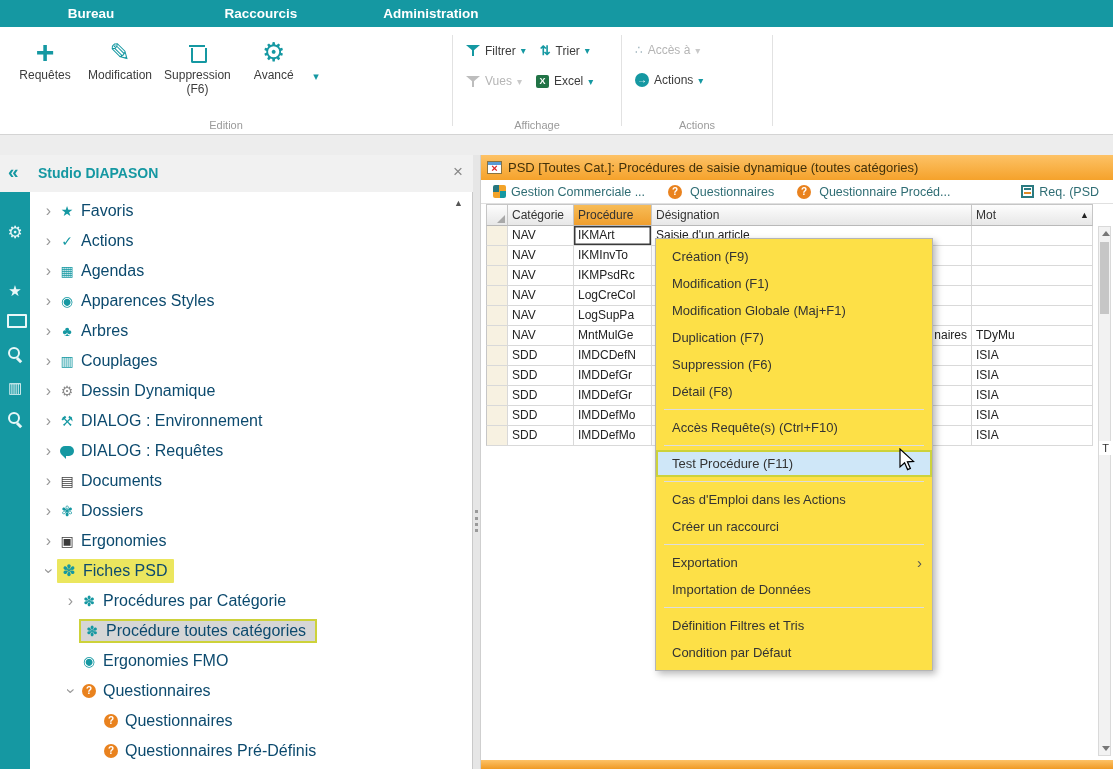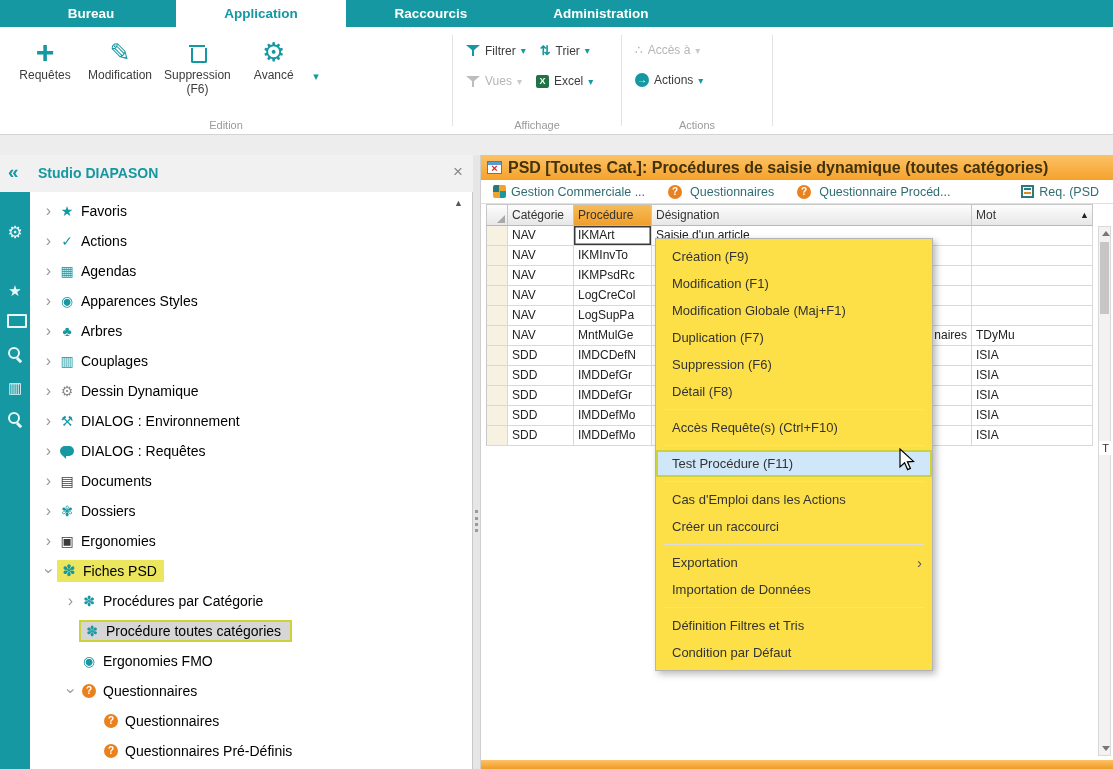--- a/index.html
+++ b/index.html
@@ -70,37 +70,37 @@
 
   .tree{position:absolute;top:57px;left:30px;width:443px;bottom:0;background:#fff;border-right:1px solid #c9c9c9;padding-top:4px;overflow:hidden}
   .tree-up{position:absolute;right:9px;top:6px;font-size:9px;color:#555}
   .trow{height:30px;display:flex;align-items:center;cursor:default}
   .lvl0{padding-left:10px}.lvl1{padding-left:32px}.lvl2{padding-left:54px}
   .exp{display:inline-block;width:17px;color:#9a9a9a;font-size:16px;line-height:1;text-align:center}
   .exp.open{transform:rotate(90deg)}
   .exp.none{visibility:hidden}
   .ti{display:inline-block;width:20px;text-align:center;font-size:14px;color:var(--teal);line-height:1}
   .ti.dark{color:#3a3a3a}.ti.gray{color:#8a8a8a}.ti.big{font-size:16px}
-  .tl{font-size:14px;color:#000000;margin-left:4px;white-space:nowrap}
+  .tl{font-size:16px;color:#0c4a6e;margin-left:4px;white-space:nowrap}
   .icon-bubble{position:relative;display:inline-block;width:14px;height:10px;background:var(--teal);border-radius:6px;margin:0 3px}
   .icon-bubble::after{content:"";position:absolute;left:2px;bottom:-3px;border-left:4px solid transparent;border-top:4px solid var(--teal)}
   .icon-q{display:inline-block;width:14px;height:14px;border-radius:50%;background:#e9821e;color:#fff;font-size:10px;font-weight:bold;text-align:center;line-height:14px;margin:0 3px}
   .hl-y{background:#ebe65e;display:flex;align-items:center;padding:3px 7px 3px 2px;border-radius:1px}
   .hl-sel{background:#d6d6d6;border:2px solid var(--yellow);display:flex;align-items:center;padding:1px 9px 1px 1px}
 
   .splitter{position:absolute;top:20px;left:473px;width:7px;bottom:0;background:#e6e6e6}
   .split-handle{position:absolute;left:2px;top:355px;height:22px;border-left:3px dotted #9a9a9a}
 
   
   .main{position:absolute;top:20px;left:480px;right:0;bottom:0;background:#fff;border-left:1px solid #cfcfcf;overflow:hidden}
   .orange-bar{position:absolute;top:0;left:0;right:0;height:25px;background:linear-gradient(#fdc266,#f5a22b);display:flex;align-items:center;padding-left:6px;gap:6px}
   .icon-psdwin{display:inline-block;width:15px;height:13px;background:#fff;border:1px solid #8a7340;position:relative}
   .icon-psdwin::before{content:"";position:absolute;left:0;top:0;right:0;height:3px;background:#5b9bd5}
   .icon-psdwin::after{content:"×";position:absolute;left:0;top:0;width:100%;text-align:center;color:#d22;font-size:11px;font-weight:bold;line-height:12px}
-  .orange-title{font-size:16px;color:#42310a;font-weight:bold;white-space:nowrap}
+  .orange-title{font-size:13px;color:#42310a;font-weight:normal;white-space:nowrap}
   .doc-tabs{position:absolute;top:25px;left:0;right:0;height:24px;background:#fff;border-bottom:1px solid #e0e0e0;display:flex;align-items:center;gap:20px;padding:0 14px 0 12px;overflow:hidden}
   .dtab{display:flex;align-items:center;gap:5px;font-size:12.5px;color:#2f6d74;white-space:nowrap;cursor:default}
   .dtab.last{margin-left:auto;overflow:hidden}
   .icon-grid2{display:inline-block;width:13px;height:13px;border-radius:2px;background:conic-gradient(#f2a32a 0 25%,#1598a2 0 50%,#f2a32a 0 75%,#27777e 0)}
   .icon-req{display:inline-block;width:13px;height:13px;border:2px solid #2b7a81;position:relative;background:#fff}
   .icon-req::after{content:"";position:absolute;left:1px;top:1px;right:1px;height:2px;background:#2b7a81;box-shadow:0 4px 0 #e08a26}
 
   .grid{position:absolute;left:5px;top:49px;width:608px}
   .ghead,.grow{display:flex}
   .gc{border-right:1px solid #d9d9d9;border-bottom:1px solid #d9d9d9;overflow:hidden;white-space:nowrap;font-size:12px;color:#222;padding:0 4px}
@@ -136,21 +136,20 @@
   .msep{height:1px;background:#ddd;margin:4px 8px}
   .cursor{position:absolute;left:898px;top:448px;z-index:60}
 </style>
 </head>
 <body>
 
 <div class="screen">
 
   <div class="tabbar">
     <div class="rtab">Bureau</div>
-    <div class="rtab active">Application</div>
     <div class="rtab">Raccourcis</div>
     <div class="rtab">Administration</div>
   </div>
 
   <div class="ribbon">
     <div class="rgroup g-edition">
       <div class="bigrow">
         <div class="bigbtn">
           <div class="bicon ic-plus">+</div>
           <div class="blabel">Requêtes</div>

